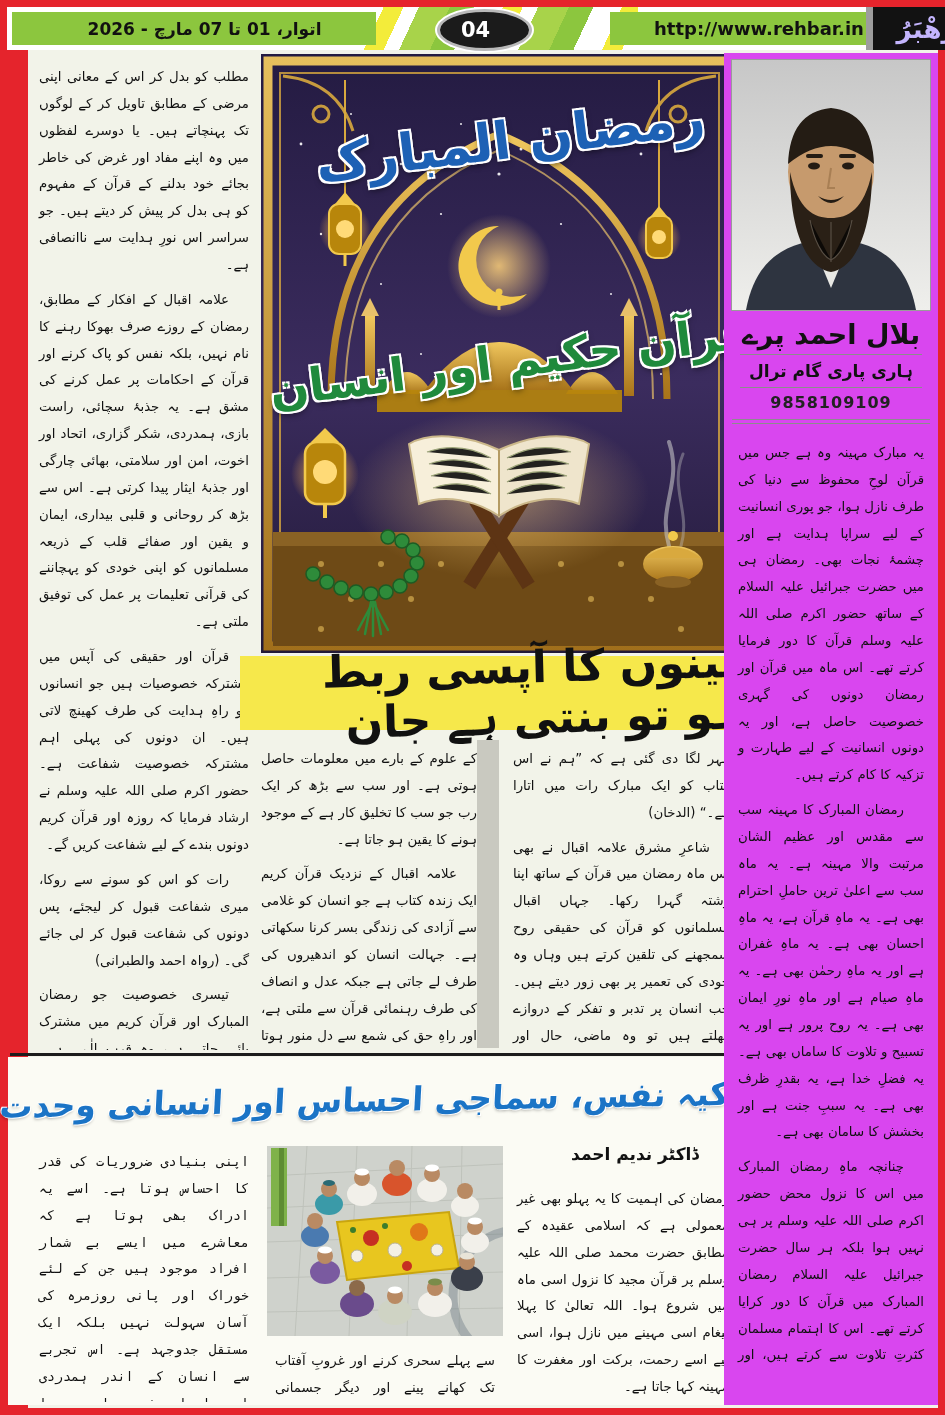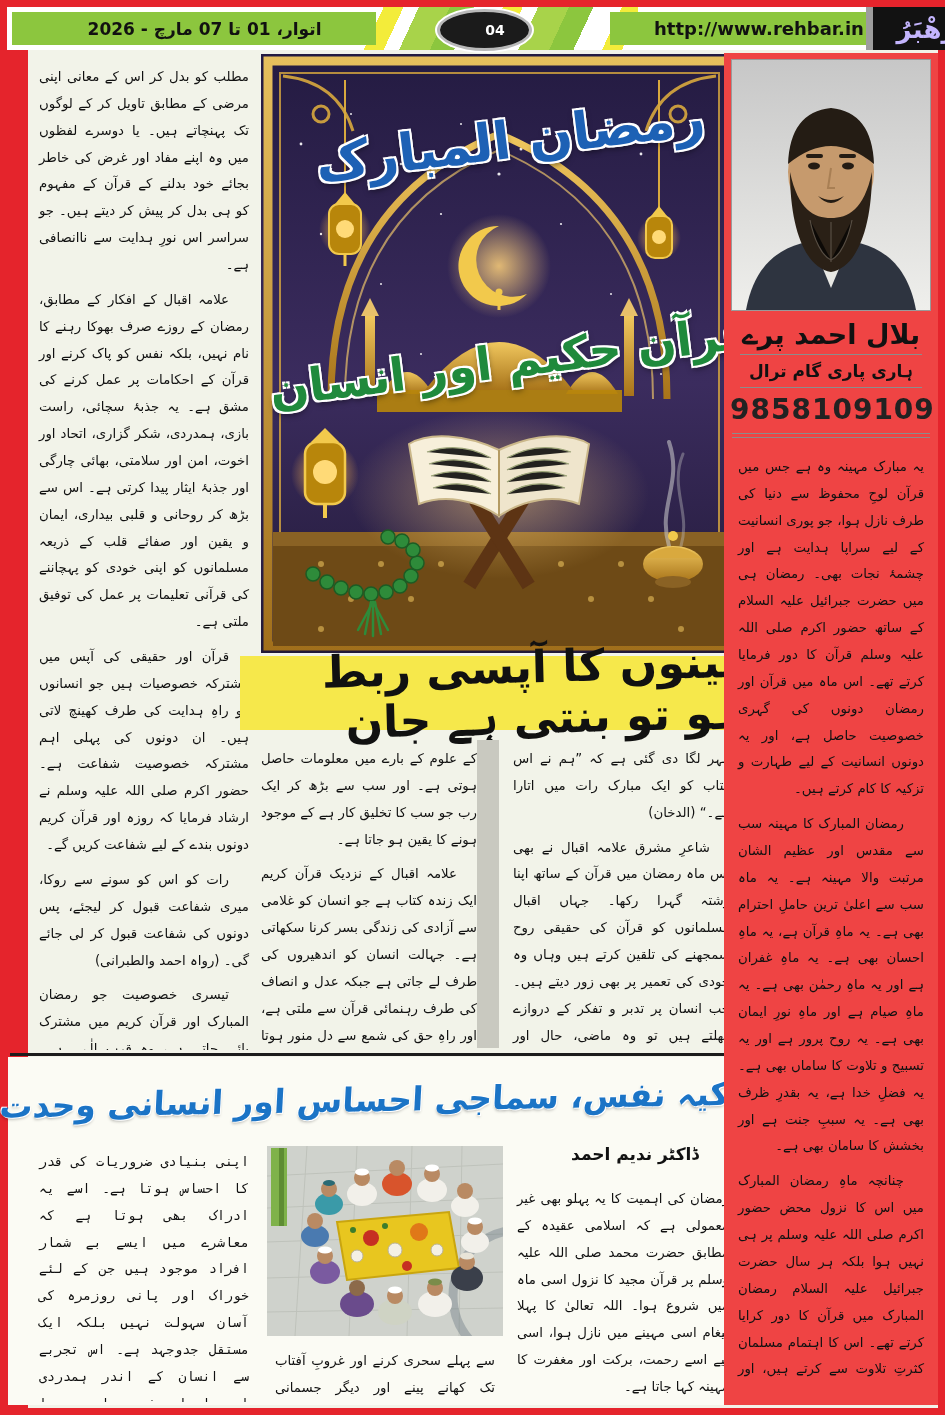--- a/index.html
+++ b/index.html
@@ -7,22 +7,22 @@
         font-family:"DejaVu Sans",sans-serif;color:#111;margin:0 auto;}
   .abs{position:absolute;padding-left:21px;}
   
   .b-red{background:#e5242c;}
   
   .hdr-green{background:#8cc63e;display:flex;align-items:center;justify-content:center;
              font-weight:bold;font-size:17px;color:#111;}
   .stripes{background:
      repeating-linear-gradient(115deg,#ffffff 0 26px,#f3ec3a 26px 44px,#ffffff 44px 58px,#a8d34a 58px 86px,#8cc63e 86px 108px);}
   .page-oval{background:#1b1b1b;border:3px solid #b9b9b9;border-radius:50%;
-             display:flex;align-items:center;justify-content:center;color:#fff;
-             font-weight:bold;font-size:14px;box-shadow:0 0 0 2px #fff;}
+             display:flex;align-items:center;justify-content:flex-start;color:#fff;
+             font-weight:bold;font-size:21px;box-shadow:0 0 0 2px #fff;}
   .logo-box{background:#121212;color:#c4b5fd;display:flex;align-items:center;justify-content:center;
             font-size:26px;font-weight:bold;}
   .gray-sliver{background:#9d9d9d;}
   
   .urdu{direction:rtl;text-align:justify;overflow:hidden;}
   .col p{margin:8px;line-height:2.02;font-size:13.3px;}
   .col p + p{text-indent:20px;}
   
   .feat-title{position:absolute;width:100%;text-align:center;direction:rtl;font-weight:bold;
       text-shadow:-2px -2px 0 #fff,2px -2px 0 #fff,-2px 2px 0 #fff,2px 2px 0 #fff,0 3px 6px rgba(0,0,0,.55);}
@@ -33,25 +33,25 @@
   .yellow-bar span{font-size:44px;font-weight:bold;direction:rtl;transform:rotate(-1.5deg);}
   
   .a2-panel{background:#fbfbf4;}
   .rule-black{background:#1c1c1c;}
   .a2-headline{display:flex;align-items:center;justify-content:center;direction:rtl;}
   .a2-headline span{font-size:33px;font-weight:bold;color:#1b74c6;white-space:nowrap;
       transform:rotate(-1deg) skewX(-4deg);
       text-shadow:-1px -1px 0 #fff,1px 1px 0 #fff,0 2px 3px rgba(0,0,0,.25);}
   .byline{font-weight:bold;font-size:17px;text-align:center;direction:rtl;}
   
-  .author-panel{background:#ef4444;padding:4px 6px;box-sizing:border-box;}
+  .author-panel{background:#d946ef;padding:4px 6px;box-sizing:border-box;}
   .photo-frame{border:1px solid #9a9a9a;background:#d7d7d7;}
   .author-name{font-size:27px;font-weight:bold;text-align:center;direction:rtl;margin:8px 0 4px;}
   .author-addr{font-size:17px;font-weight:bold;text-align:center;direction:rtl;padding:3px 0;}
-  .author-phone{font-size:28px;font-weight:bold;text-align:center;letter-spacing:1px;color:#222;padding:2px 0;}
+  .author-phone{font-size:16px;font-weight:bold;text-align:center;letter-spacing:1px;color:#222;padding:2px 0;}
   .thin-rule{border-top:1px solid #8c8c8c;margin:3px 10px;}
   .dbl-rule{border-top:1px solid #8c8c8c;border-bottom:1px solid #8c8c8c;height:3px;margin:5px 2px 8px;}
   .vdiv{background:#c9c9c0;}
 </style>
 </head>
 <body>
 
 <div class="page">
 
   <div class="abs b-red" style="left:0;top:0;width:945px;height:7px;"></div>

